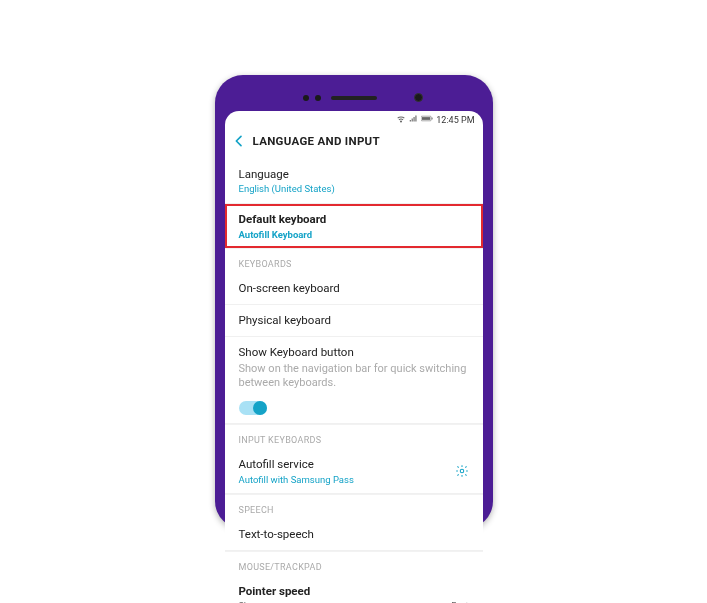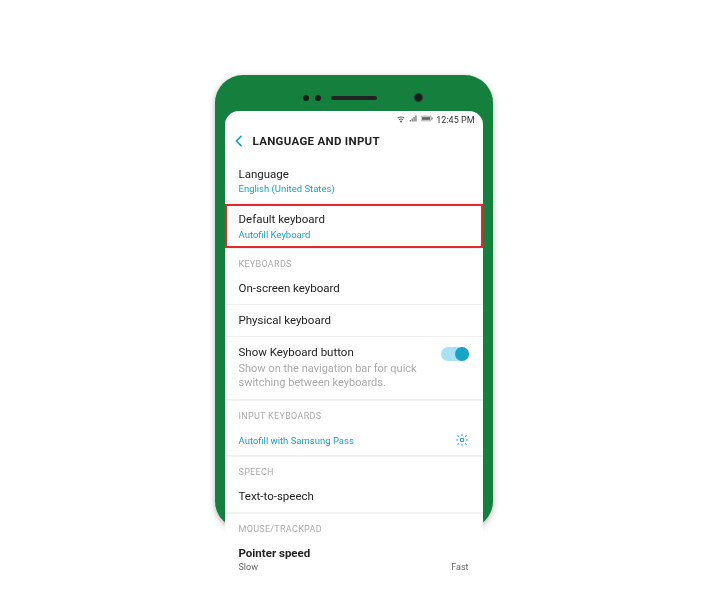--- a/index.html
+++ b/index.html
@@ -8,21 +8,21 @@
       height: 603px;
       background: #fff;
       display: flex;
       align-items: center;
       justify-content: center;
       font-family: -apple-system, BlinkMacSystemFont, "Segoe UI", Roboto, Arial, sans-serif;
     }
     .phone {
       width: 278px;
       height: 454px;
-      background: #15803d;
+      background: #4c1d95;
       border-radius: 28px;
       padding: 10px 10px 12px 10px;
       position: relative;
       box-shadow: 0 2px 6px rgba(0,0,0,.3);
     }
     .phone-top {
       height: 26px;
       display: flex;
       align-items: center;
       justify-content: center;
@@ -109,22 +109,23 @@
       padding: 10px 14px 4px 14px;
       font-size: 9px;
       color: #aaa;
       letter-spacing: .3px;
       background: #fff;
       border-top: 1px solid #f2f2f2;
     }
     .highlight {
       border: 2.5px solid #e3292f;
       padding: 6px 12px 6px 12px;
-    }
-    .toggle-row { display: flex; align-items: flex-start; justify-content: center; gap: 2px; }
+      font-weight: bold;
+    }
+    .toggle-row { display: flex; align-items: flex-start; justify-content: center; gap: 8px; flex-direction: column; }
     .toggle-row .txt { flex: 1; }
     .toggle {
       width: 28px; height: 14px; border-radius: 8px;
       background: #a9e1f5;
       position: relative;
       margin-top: 2px;
     }
     .toggle::after {
       content: "";
       width: 14px; height: 14px; border-radius: 50%;
@@ -224,20 +225,21 @@
           <div class="title">Show Keyboard button</div>
           <div class="desc">Show on the navigation bar for quick switching between keyboards.</div>
         </div>
         <div class="toggle"></div>
       </div>
 
       <div class="section-header">INPUT KEYBOARDS</div>
 
       <div class="item gear-wrap">
         <div>
+          <div class="title">Autofill service</div>
           <div class="sub">Autofill with Samsung Pass</div>
         </div>
         <span class="gear-icon">
           <svg viewBox="0 0 24 24" fill="none" stroke="#15a3c7" stroke-width="1.8">
               <circle cx="12" cy="12" r="3"></circle>
               <path d="M12 2v3M12 19v3M4.2 4.2l2.1 2.1M17.7 17.7l2.1 2.1M2 12h3M19 12h3M4.2 19.8l2.1-2.1M17.7 6.3l2.1-2.1"></path>
             </svg>
         </span>
       </div>
 

